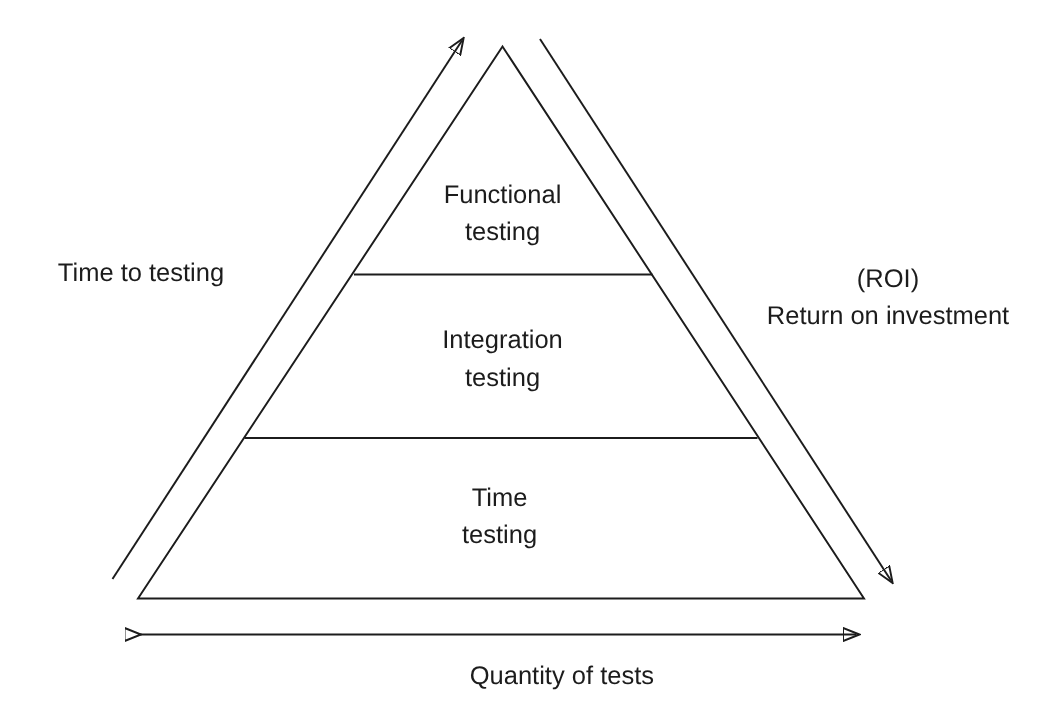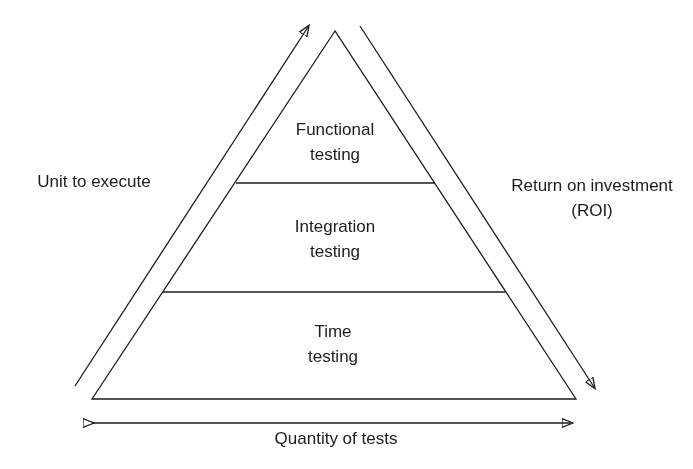--- a/index.html
+++ b/index.html
@@ -35,21 +35,21 @@
     font-size: 17px;
     line-height: 25px;
     color: #1c1c1c;
     white-space: nowrap;
   }
   .label-left   { left: 2px;   top: 169px; width: 184px; }
   .label-right  { left: 492px; top: 173px; width: 200px; }
   .label-functional  { left: 255px; top: 117px; width: 160px; }
   .label-integration { left: 255px; top: 214px; width: 160px; }
   .label-unit        { left: 253px; top: 319px; width: 160px; }
-  .label-bottom      { left: 236px; top: 426px; width: 200px; }
+  .label-bottom      { left: 236px; top: 438px; width: 200px; text-align: right; }
 </style>
 </head>
 <body>
 
 <div class="canvas">
 
   <svg class="diagram-svg" viewBox="0 0 693 469" xmlns="http://www.w3.org/2000/svg">
     <defs>
       <marker id="arrowhead" markerWidth="12" markerHeight="10" refX="9" refY="5" orient="auto" markerUnits="userSpaceOnUse">
         <path d="M0,0.6 L11,5 L0,9.4 Z" fill="#1c1c1c" stroke="none"></path>
@@ -63,26 +63,26 @@
     <line x1="163" y1="292" x2="505" y2="292"></line>
 
     <line x1="75" y1="386" x2="308" y2="27" marker-end="url(#arrowhead)"></line>
 
     <line x1="360" y1="26" x2="594" y2="387" marker-end="url(#arrowhead)"></line>
 
     <line x1="92" y1="423" x2="571" y2="423" marker-start="url(#arrowhead)" marker-end="url(#arrowhead)"></line>
   </svg>
 
   <div class="label label-left">
-    <div>Unit to execute</div>
+    <div>Time to testing</div>
   </div>
 
   <div class="label label-right">
+    <div>(ROI)</div>
     <div>Return on investment</div>
-    <div>(ROI)</div>
   </div>
 
   <div class="label label-functional">
     <div>Functional</div>
     <div>testing</div>
   </div>
 
   <div class="label label-integration">
     <div>Integration</div>
     <div>testing</div>

